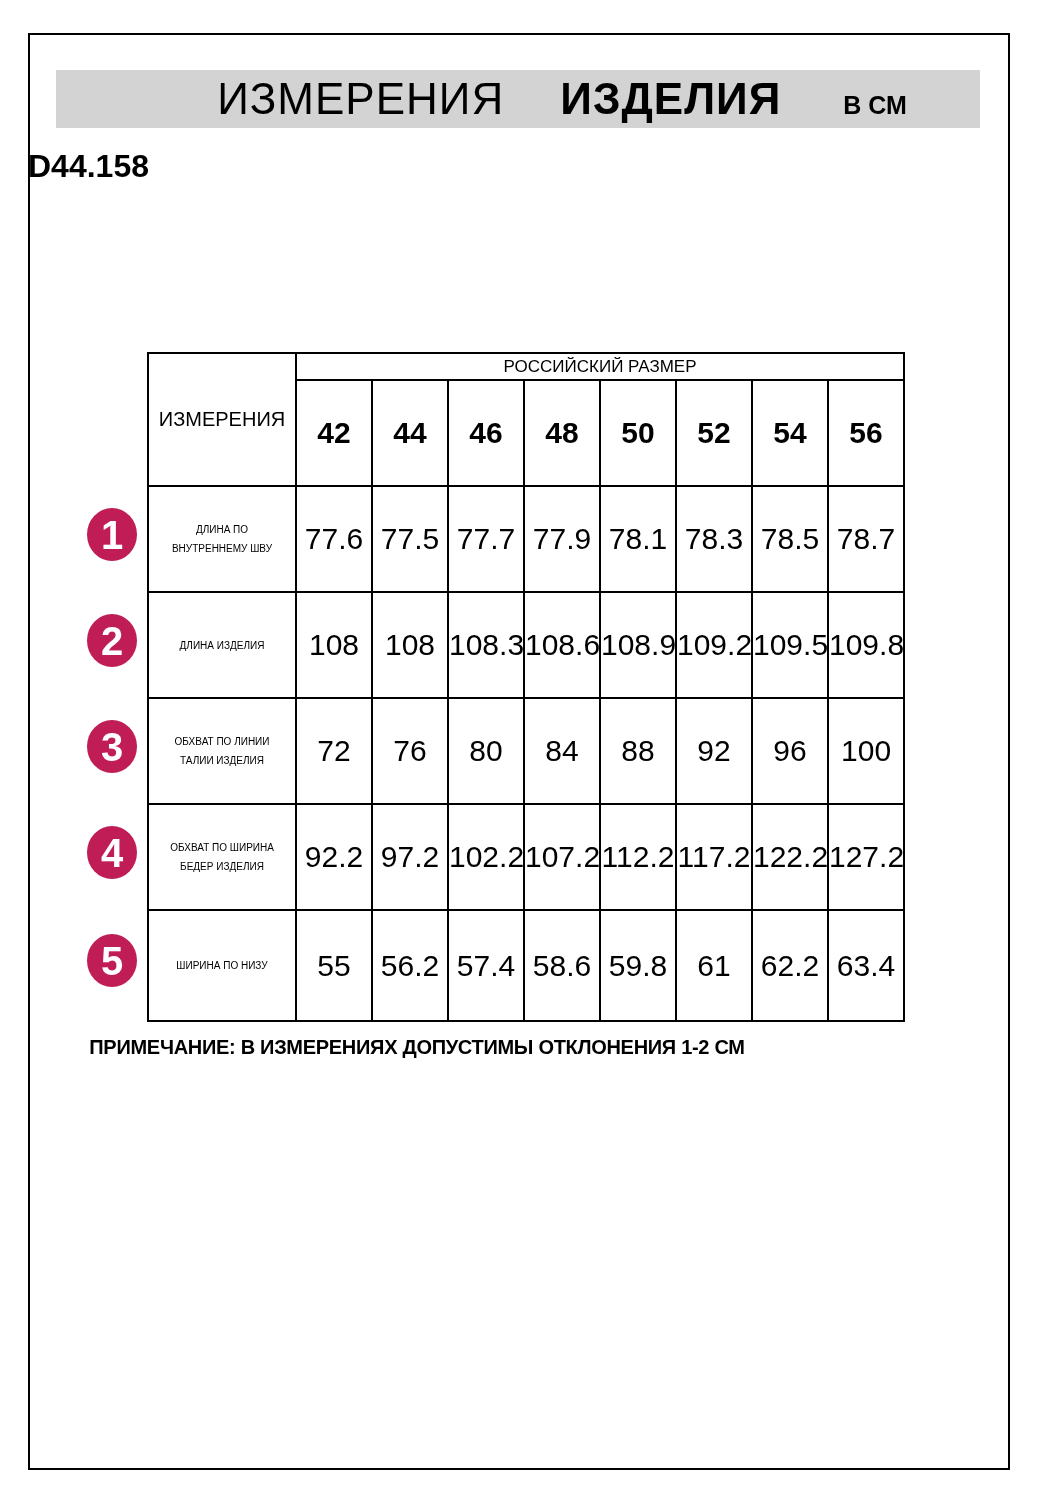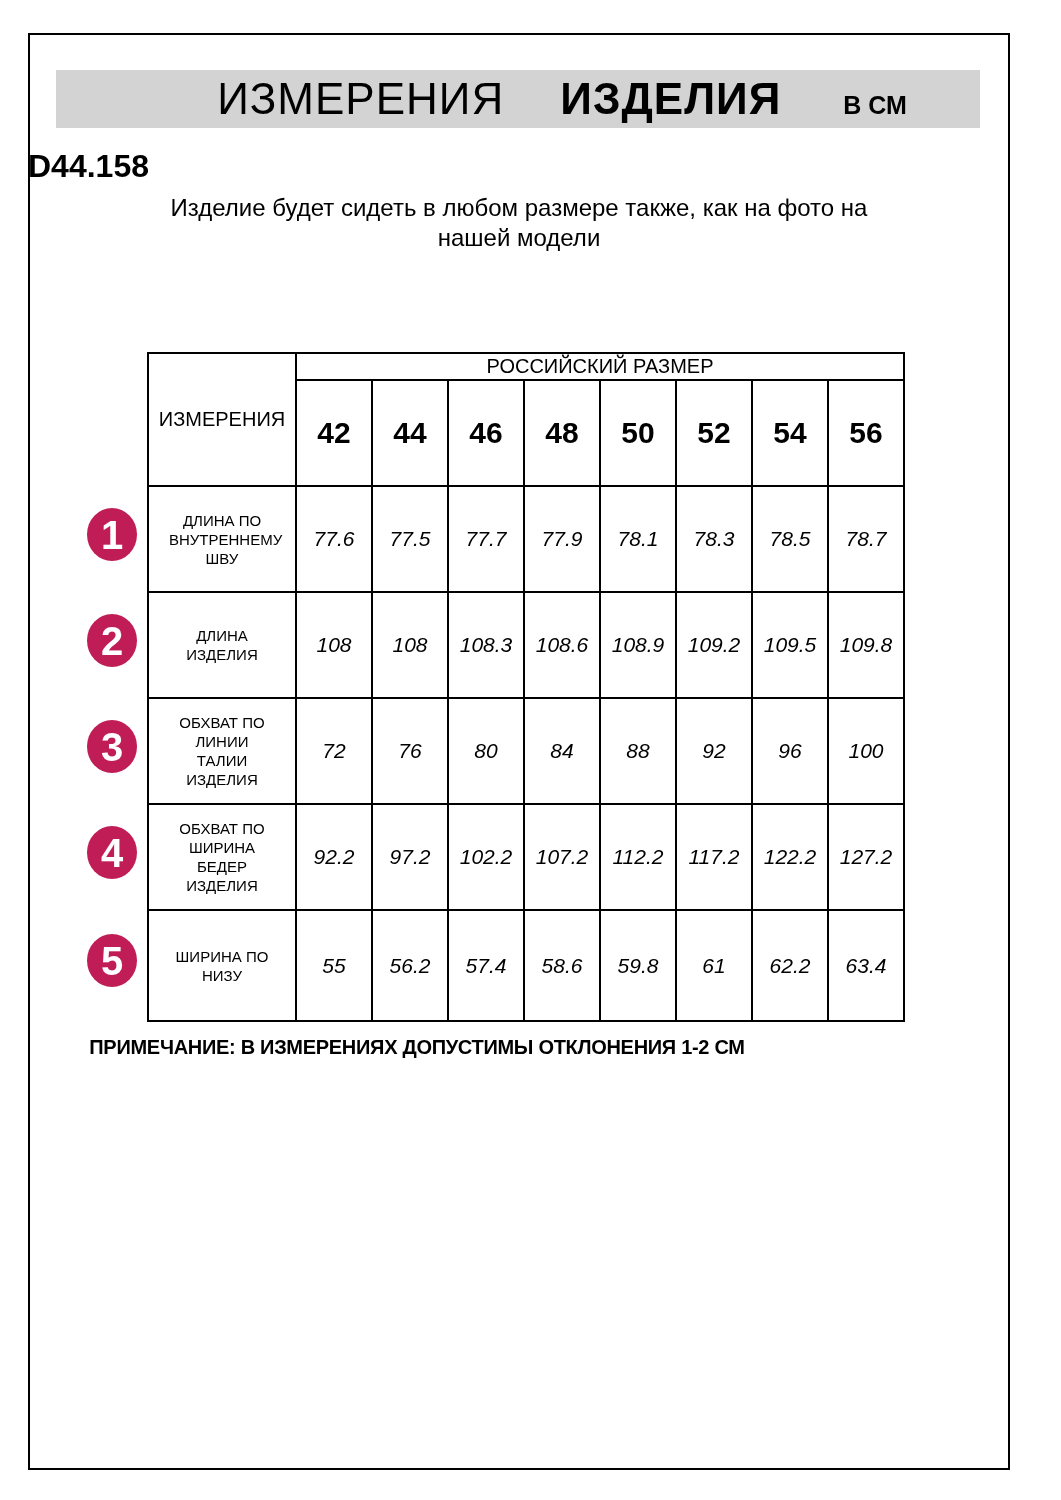--- a/index.html
+++ b/index.html
@@ -56,38 +56,38 @@
   }
   .size-table th, .size-table td {
     border: 2px solid var(--border, #000);
     text-align: center;
     vertical-align: middle;
     padding: 0;
     background: #fff;
   }
   .size-table .group {
     height: 25px;
-    font-size: 20px; font-weight: 400;
+    font-size: 17px; font-weight: 400;
   }
   .size-table .corner {
     font-size: 20px; font-weight: 400;
   }
   .size-table .size-cell {
     height: 104px;
     font-size: 30px; font-weight: 700; margin-left: 34px;
   }
   .size-table tbody tr { height: 106px; }
   .size-table tbody tr:last-child { height: 111px; }
   .size-table .row-label {
-    font-size: 15px; font-weight: 400;
+    font-size: 10px; font-weight: 400;
     line-height: 19px;
     padding: 0 20px;
   }
   .size-table .val {
-    font-size: 21px; font-weight: 400; font-style: italic;
+    font-size: 30px; font-weight: 400;
   }
   .badges { position: absolute; left: 0; top: 0; }
   .badge {
     position: absolute;
     left: 87px;
     width: 50px; height: 53px;
     border-radius: 50%;
     background: var(--badge_bg, #c01d56);
     color: var(--badge_text, #ffffff);
     font-size: 40px; font-weight: 700;
@@ -112,21 +112,20 @@
 
 <div class="page">
   <div class="frame"></div>
 
   <div class="banner">
     <span class="t1">ИЗМЕРЕНИЯ</span><span class="t2">ИЗДЕЛИЯ</span><span class="t3">В СМ</span>
   </div>
 
   <div class="code">D44.158</div>
 
-  <div class="subtitle">Изделие будет сидеть в любом размере также, как на фото на нашей модели</div>
 
   <table class="size-table">
     <colgroup>
       <col style="width:148px">
       <col span="8" style="width:76px">
     </colgroup>
     <thead>
       <tr>
         <th class="corner" rowspan="2">ИЗМЕРЕНИЯ</th>
         <th class="group" colspan="8">РОССИЙСКИЙ РАЗМЕР</th>

